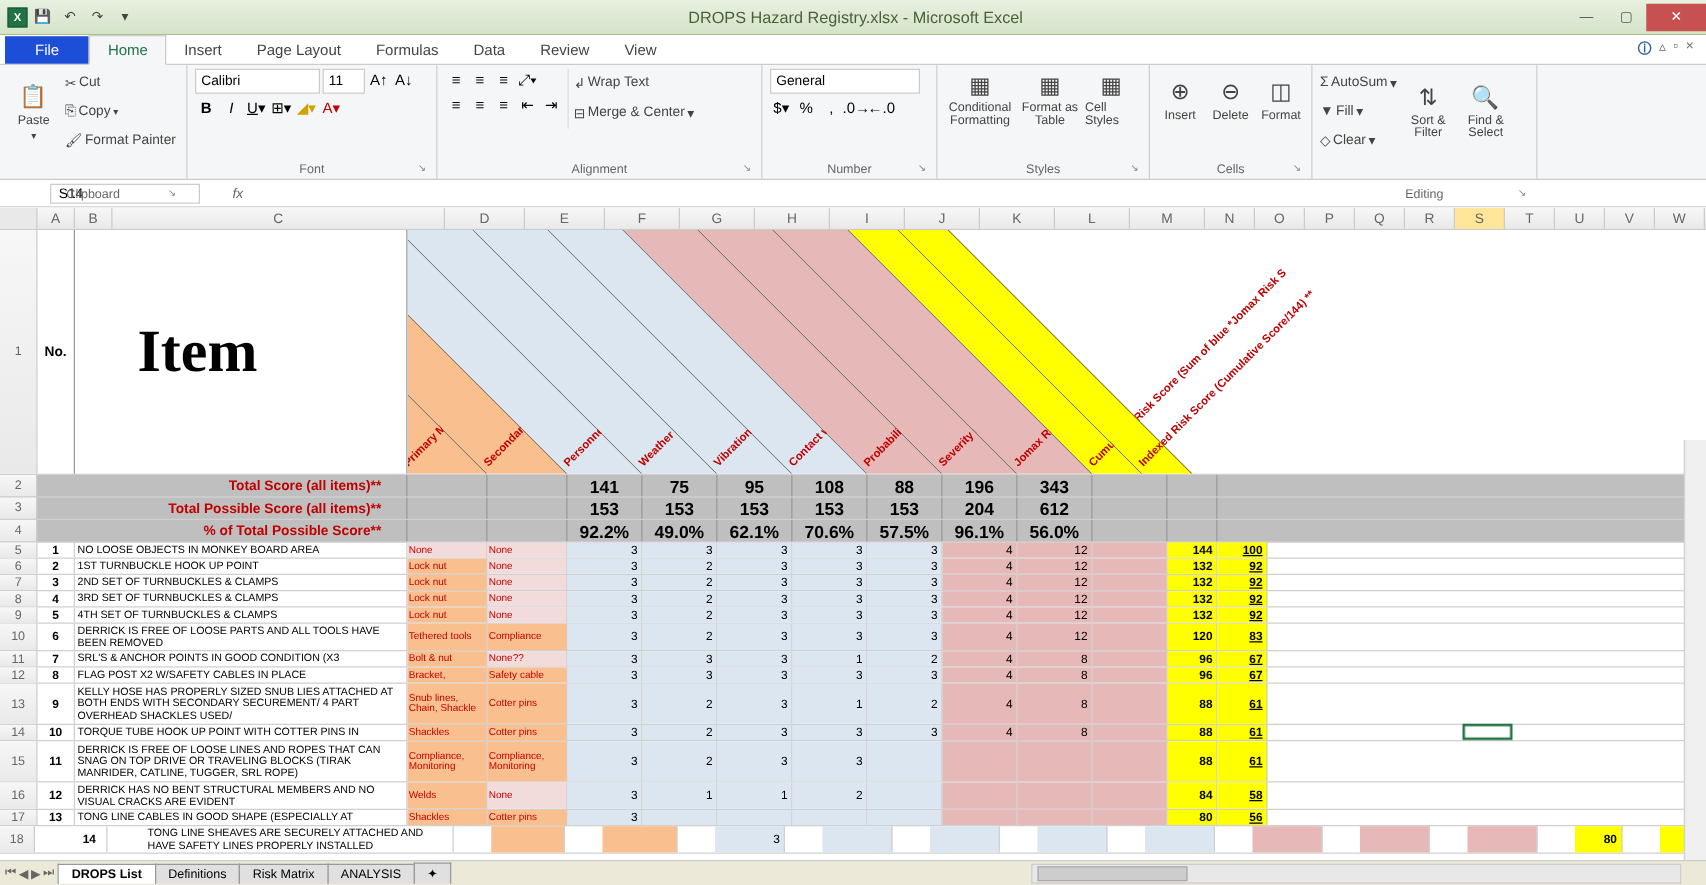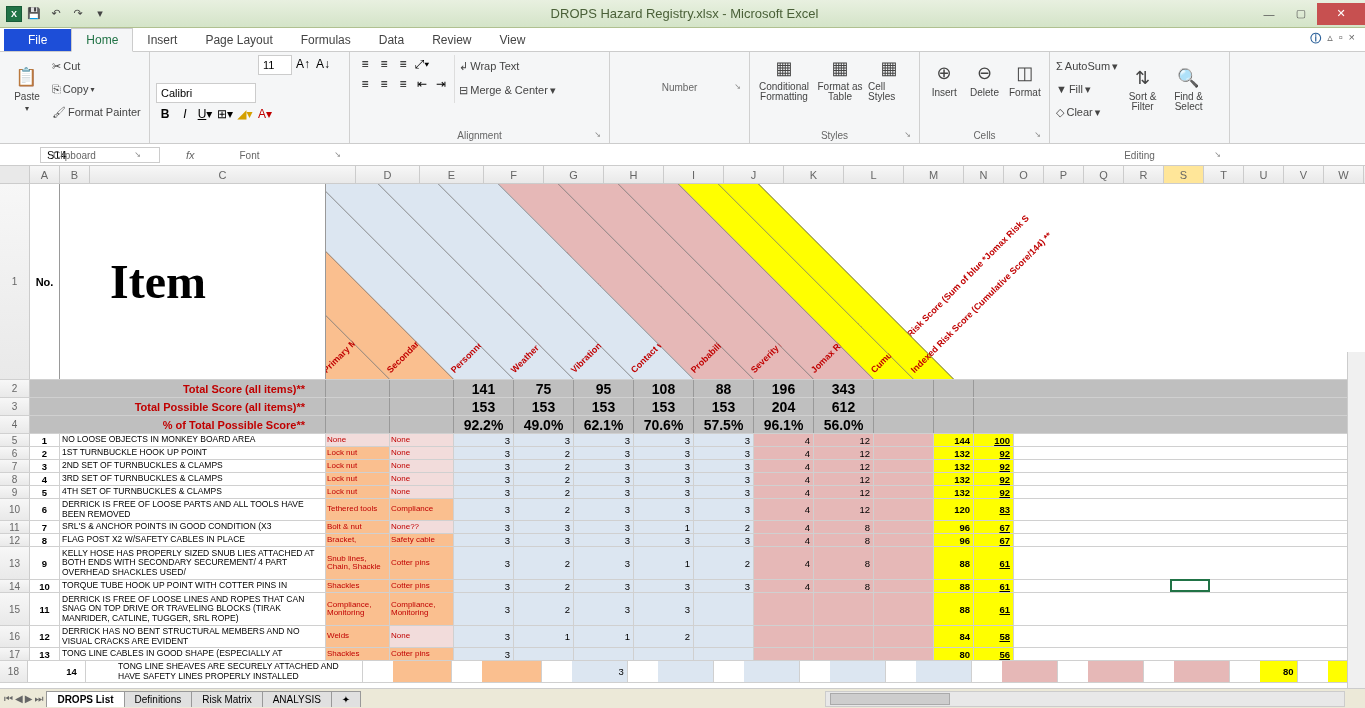--- a/index.html
+++ b/index.html
@@ -25,21 +25,21 @@
 
 .ribbon { height:92px; background:#f5f6f7; border-bottom:1px solid #ccc; display:flex; }
 .rgroup { border-right:1px solid #d0d0d0; padding:3px 6px 2px; display:flex; flex-direction:column; }
 .rgroup-body { flex:1; display:flex; gap:4px; }
 .rgroup-label { text-align:center; font-size:10px; color:#666; padding-top:1px; position:relative;margin-top:26px; }
 .rgroup-label::after { content:"↘"; position:absolute; right:2px; font-size:8px; color:#888; }
 .big-btn { display:flex; flex-direction:column; align-items:center; justify-content:center; width:42px; gap:2px; font-size:10px; color:#444; }
 .big-btn .icn { width:24px; height:24px; display:flex; align-items:center; justify-content:center; font-size:18px; }
 .small-row { display:flex; align-items:center; gap:2px; height:22px; font-size:11px; color:#444; }
 .combo { border:1px solid #ccc; background:#fff; height:20px; display:flex; align-items:center; padding:0 4px; font-size:11px; }
-.combo.font { width:100px;margin-top:28px; }
+.combo.font { width:100px; }
 .combo.size { width:34px; }
 .icn-sq { width:18px; height:18px; display:flex; align-items:center; justify-content:center; font-size:12px; border:1px solid transparent; }
 
 
 .fbar { height:22px; border-bottom:1px solid #ccc; display:flex; align-items:center; background:#fff; }
 .namebox { width:120px; border:1px solid #ccc; margin:0 20px 0 40px; padding:1px 6px; font-size:11px; background:#fff; }
 .fx { color:#666; font-style:italic; padding:0 6px; }
 .formula { flex:1; }
 
 
@@ -199,20 +199,30 @@
         <div class="small-row">
             <span>↲</span>
             <span>Wrap Text</span>
           </div>
         <div class="small-row"><span>⊟</span><span>Merge &amp; Center</span>▾</div>
       </div>
     </div>
     <div class="rgroup-label">Alignment</div>
   </div>
   <div class="rgroup" style="width:140px">
+    <div class="rgroup-body" style="flex-direction:column;gap:2px">
+      <div class="combo" style="width:120px">General</div>
+      <div style="display:flex;gap:2px">
+        <div class="icn-sq">$▾</div>
+        <div class="icn-sq">%</div>
+        <div class="icn-sq">,</div>
+        <div class="icn-sq">.0→</div>
+        <div class="icn-sq">←.0</div>
+      </div>
+    </div>
     <div class="rgroup-label">Number</div>
   </div>
   <div class="rgroup" style="width:170px">
     <div class="rgroup-body">
       <div class="big-btn" style="width:56px">
           <div class="icn">▦</div>
           <span style="text-align:center;line-height:1">Conditional Formatting</span>
         </div>
       <div class="big-btn" style="width:48px">
           <div class="icn">▦</div>

